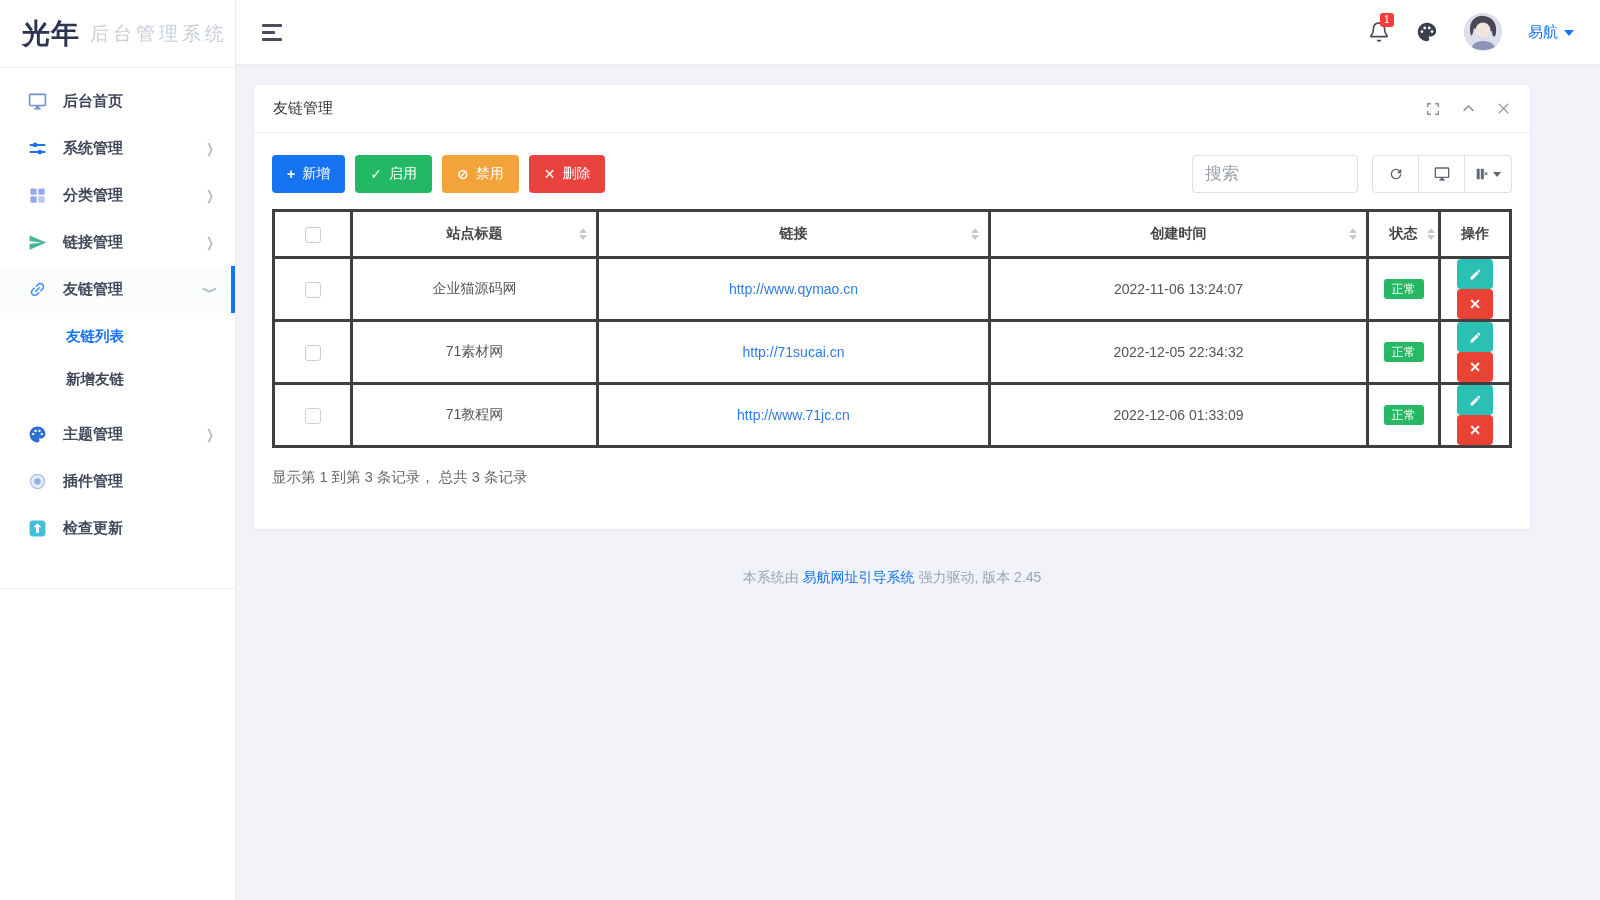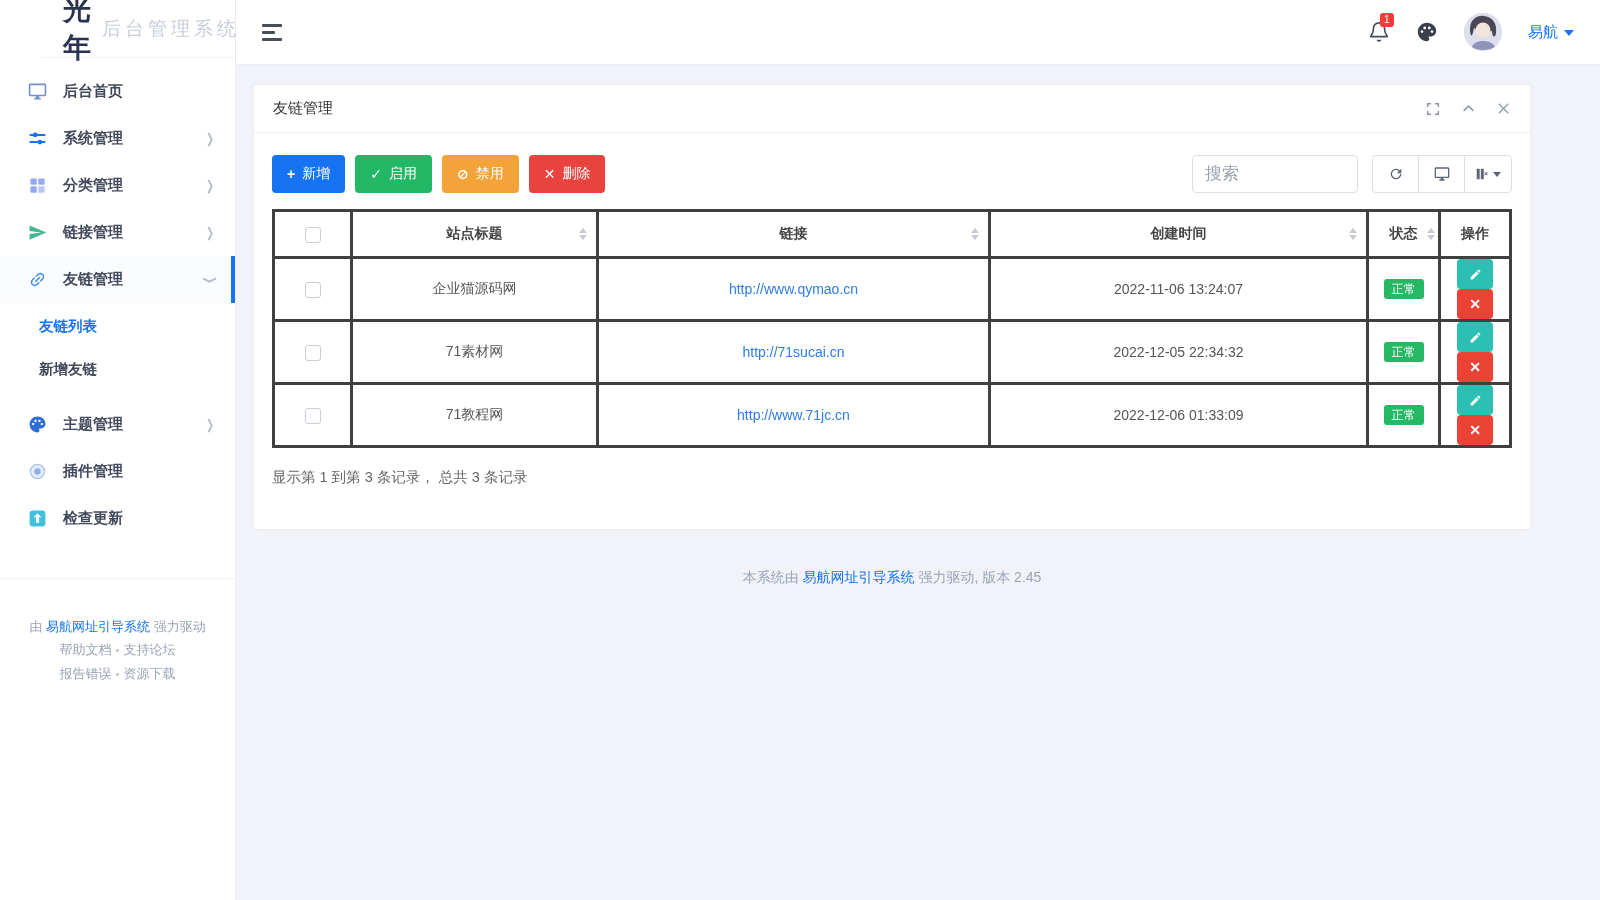--- a/index.html
+++ b/index.html
@@ -4,38 +4,38 @@
 <style>
   * { box-sizing: border-box; margin: 0; padding: 0; }
   html,body { width:1600px; height:900px; overflow:hidden; }
   body {
     font-family: "Liberation Sans", "DejaVu Sans", sans-serif;
     background:#f1f3f8; display:flex; color:#42485b;
   }
   
   .sidebar { width:236px; height:900px; background:#fff; flex-shrink:0;
     border-right:1px solid #eceef3; display:flex; flex-direction:column; }
-  .logo { height:58px; display:flex; align-items:center; padding-left:22px;
-    border-bottom:1px solid #f0f1f5; flex-shrink:0;margin-left:41px;}
+  .logo { height:68px; display:flex; align-items:center; padding-left:22px;
+    border-bottom:1px solid #f0f1f5; flex-shrink:0;}
   .logo-mark { font-size:28px; color:#2b3350; font-weight:bold;
     font-family:"DejaVu Serif", serif; letter-spacing:1px;}
   .logo-title { font-size:19px; color:#c9cedb; margin-left:10px; letter-spacing:4px; white-space:nowrap;}
   .menu { padding-top:10px;font-weight:bold; }
   .menu-item { height:47px; display:flex; align-items:center;
     padding:0 20px 0 28px; font-size:15px; cursor:pointer; position:relative; }
   .menu-icon { width:19px; height:19px; margin-right:16px; display:flex;
     align-items:center; justify-content:center; flex-shrink:0;}
   .menu-icon svg { width:19px; height:19px; }
   .menu-label { flex:1; }
   .chev { color:#b6bcc8; font-size:12px; transform:scale(.8,1.1); }
   .menu-item.active { background:#fbfcfe; }
   .menu-item.active::after { content:""; position:absolute; right:0; top:0;
     bottom:0; width:4px; background:#1673f2; }
   .submenu { padding:2px 0 10px; }
-  .submenu-item { height:43px; line-height:43px; padding-left:39px;
+  .submenu-item { height:43px; line-height:43px; padding-left:66px;
     font-size:14.5px; cursor:pointer; color:#42485b;}
   .submenu-item.active { color:#1673f2; }
   .side-divider { border-top:1px solid #eef0f4; margin-top:36px; }
   .side-footer { padding-top:36px; font-size:13px; color:#9aa3b5;
     text-align:center; line-height:23px; }
   .side-footer a, .link-blue { color:#1673f2; text-decoration:none; cursor:pointer;}
   .gray-link { color:#9aa3b5; cursor:pointer; }
   .dot-sep { margin:0 4px; color:#b8bfcc; font-size:11px;}
   
   .main { flex:1; display:flex; flex-direction:column; min-width:0;}
@@ -199,33 +199,20 @@
       <span class="menu-icon">
         <svg viewBox="0 0 24 24">
             <rect x="2" y="2" width="20" height="20" rx="4" fill="#41c0db"></rect>
             <path fill="#fff" d="M12 5.5l5 5h-3v7h-4v-7H7z"></path>
           </svg>
       </span>
       <span class="menu-label">检查更新</span>
     </div>
   </nav>
   <div class="side-divider"></div>
-  <div class="side-footer">
-    <div>
-      <span>由</span>
-      <a>易航网址引导系统</a>
-      <span>强力驱动</span>
-    </div>
-    <div>
-      <span class="gray-link">帮助文档</span><span class="dot-sep">•</span><span class="gray-link">支持论坛</span>
-    </div>
-    <div>
-      <span class="gray-link">报告错误</span><span class="dot-sep">•</span><span class="gray-link">资源下载</span>
-    </div>
-  </div>
 </aside>
 
 <div class="main">
   <header class="topbar">
     <div class="hamburger">
       <span></span>
         <span></span>
         <span></span>
     </div>
     <div class="topbar-right">

